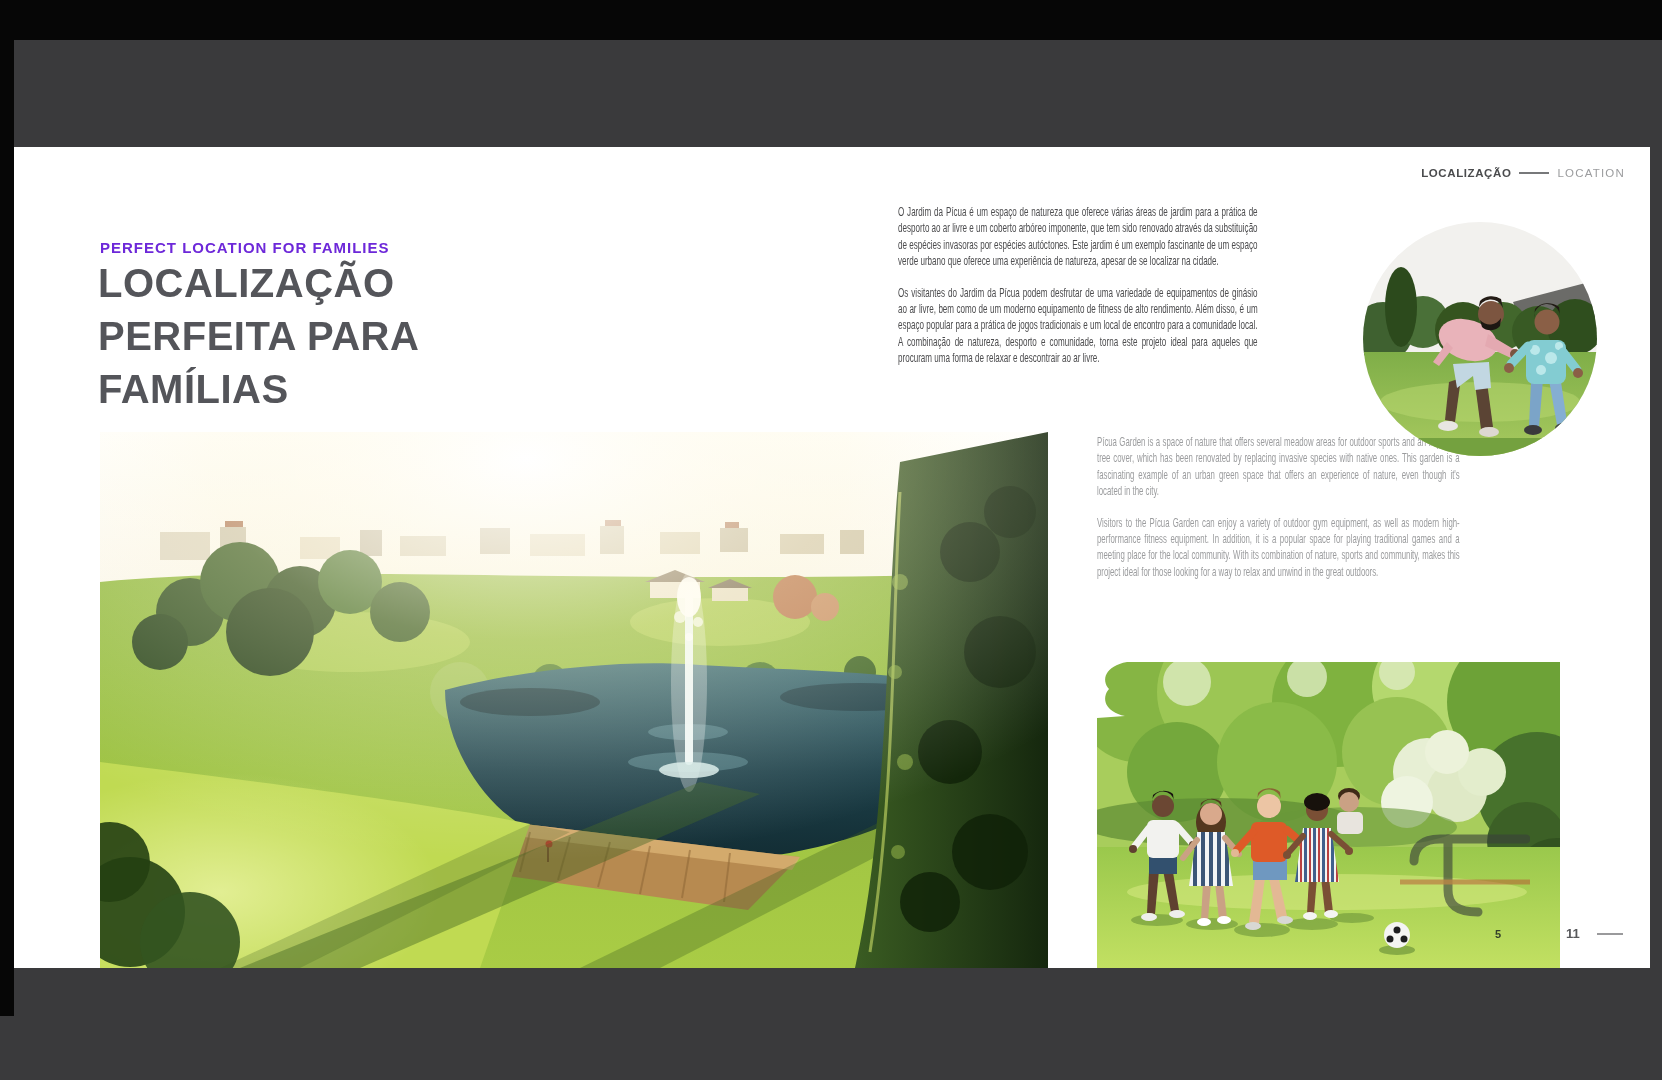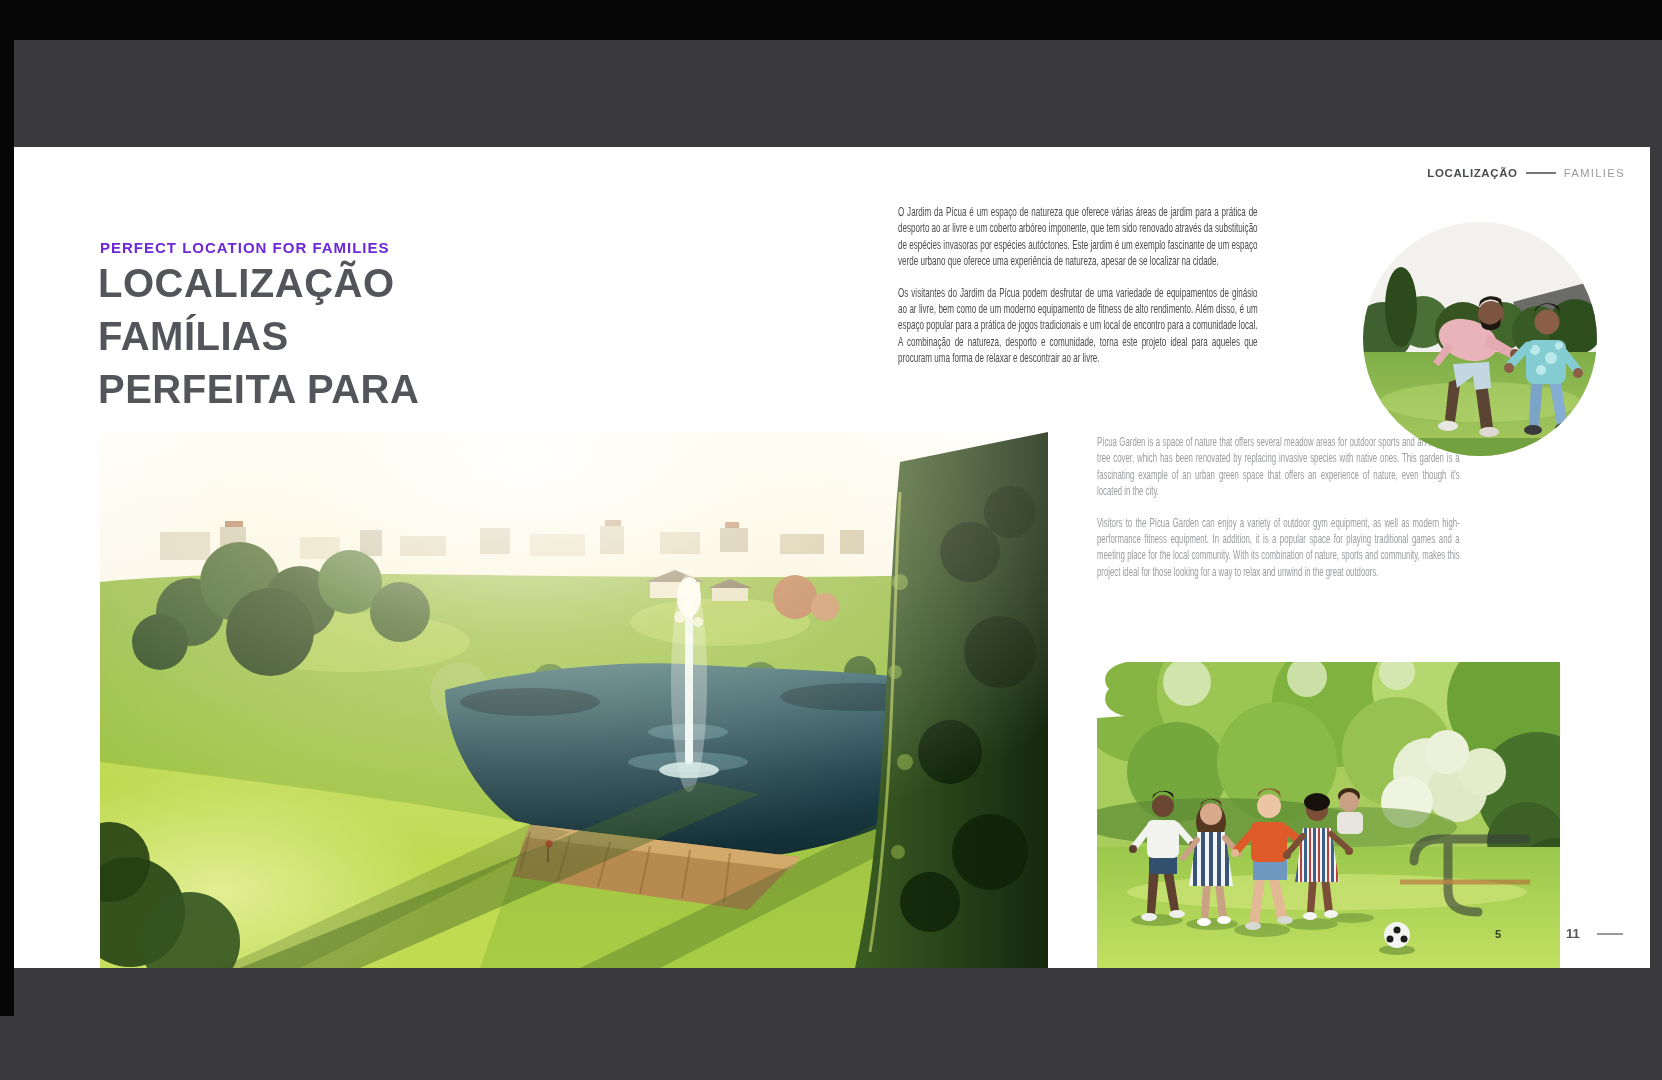--- a/index.html
+++ b/index.html
@@ -54,28 +54,28 @@
 
 <div class="stage">
   <div class="viewer-topbar"></div>
   <div class="viewer-leftbar"></div>
 
   <div class="page">
 
     <div class="corner-tab">
       <span class="pt">LOCALIZAÇÃO</span>
       <span class="dash"></span>
-      <span class="en">FAMILIES</span>
+      <span class="en">LOCATION</span>
     </div>
 
     <div class="eyebrow">PERFECT LOCATION FOR FAMILIES</div>
     <div class="title">
       <span>LOCALIZAÇÃO</span>
+      <span>PERFEITA PARA</span>
       <span>FAMÍLIAS</span>
-      <span>PERFEITA PARA</span>
     </div>
 
     <div class="pt-text">
       <p>O Jardim da Pícua é um espaço de natureza que oferece várias áreas de jardim para a prática de desporto ao ar livre e um coberto arbóreo imponente, que tem sido renovado através da substituição de espécies invasoras por espécies autóctones. Este jardim é um exemplo fascinante de um espaço verde urbano que oferece uma experiência de natureza, apesar de se localizar na cidade.</p>
       <p>Os visitantes do Jardim da Pícua podem desfrutar de uma variedade de equipamentos de ginásio ao ar livre, bem como de um moderno equipamento de fitness de alto rendimento. Além disso, é um espaço popular para a prática de jogos tradicionais e um local de encontro para a comunidade local. A combinação de natureza, desporto e comunidade, torna este projeto ideal para aqueles que procuram uma forma de relaxar e descontrair ao ar livre.</p>
     </div>
 
     <div class="en-text">
       <p>Pícua Garden is a space of nature that offers several meadow areas for outdoor sports and an imposing tree cover, which has been renovated by replacing invasive species with native ones. This garden is a fascinating example of an urban green space that offers an experience of nature, even though it's located in the city.</p>
       <p>Visitors to the Pícua Garden can enjoy a variety of outdoor gym equipment, as well as modern high-performance fitness equipment. In addition, it is a popular space for playing traditional games and a meeting place for the local community. With its combination of nature, sports and community, makes this project ideal for those looking for a way to relax and unwind in the great outdoors.</p>

